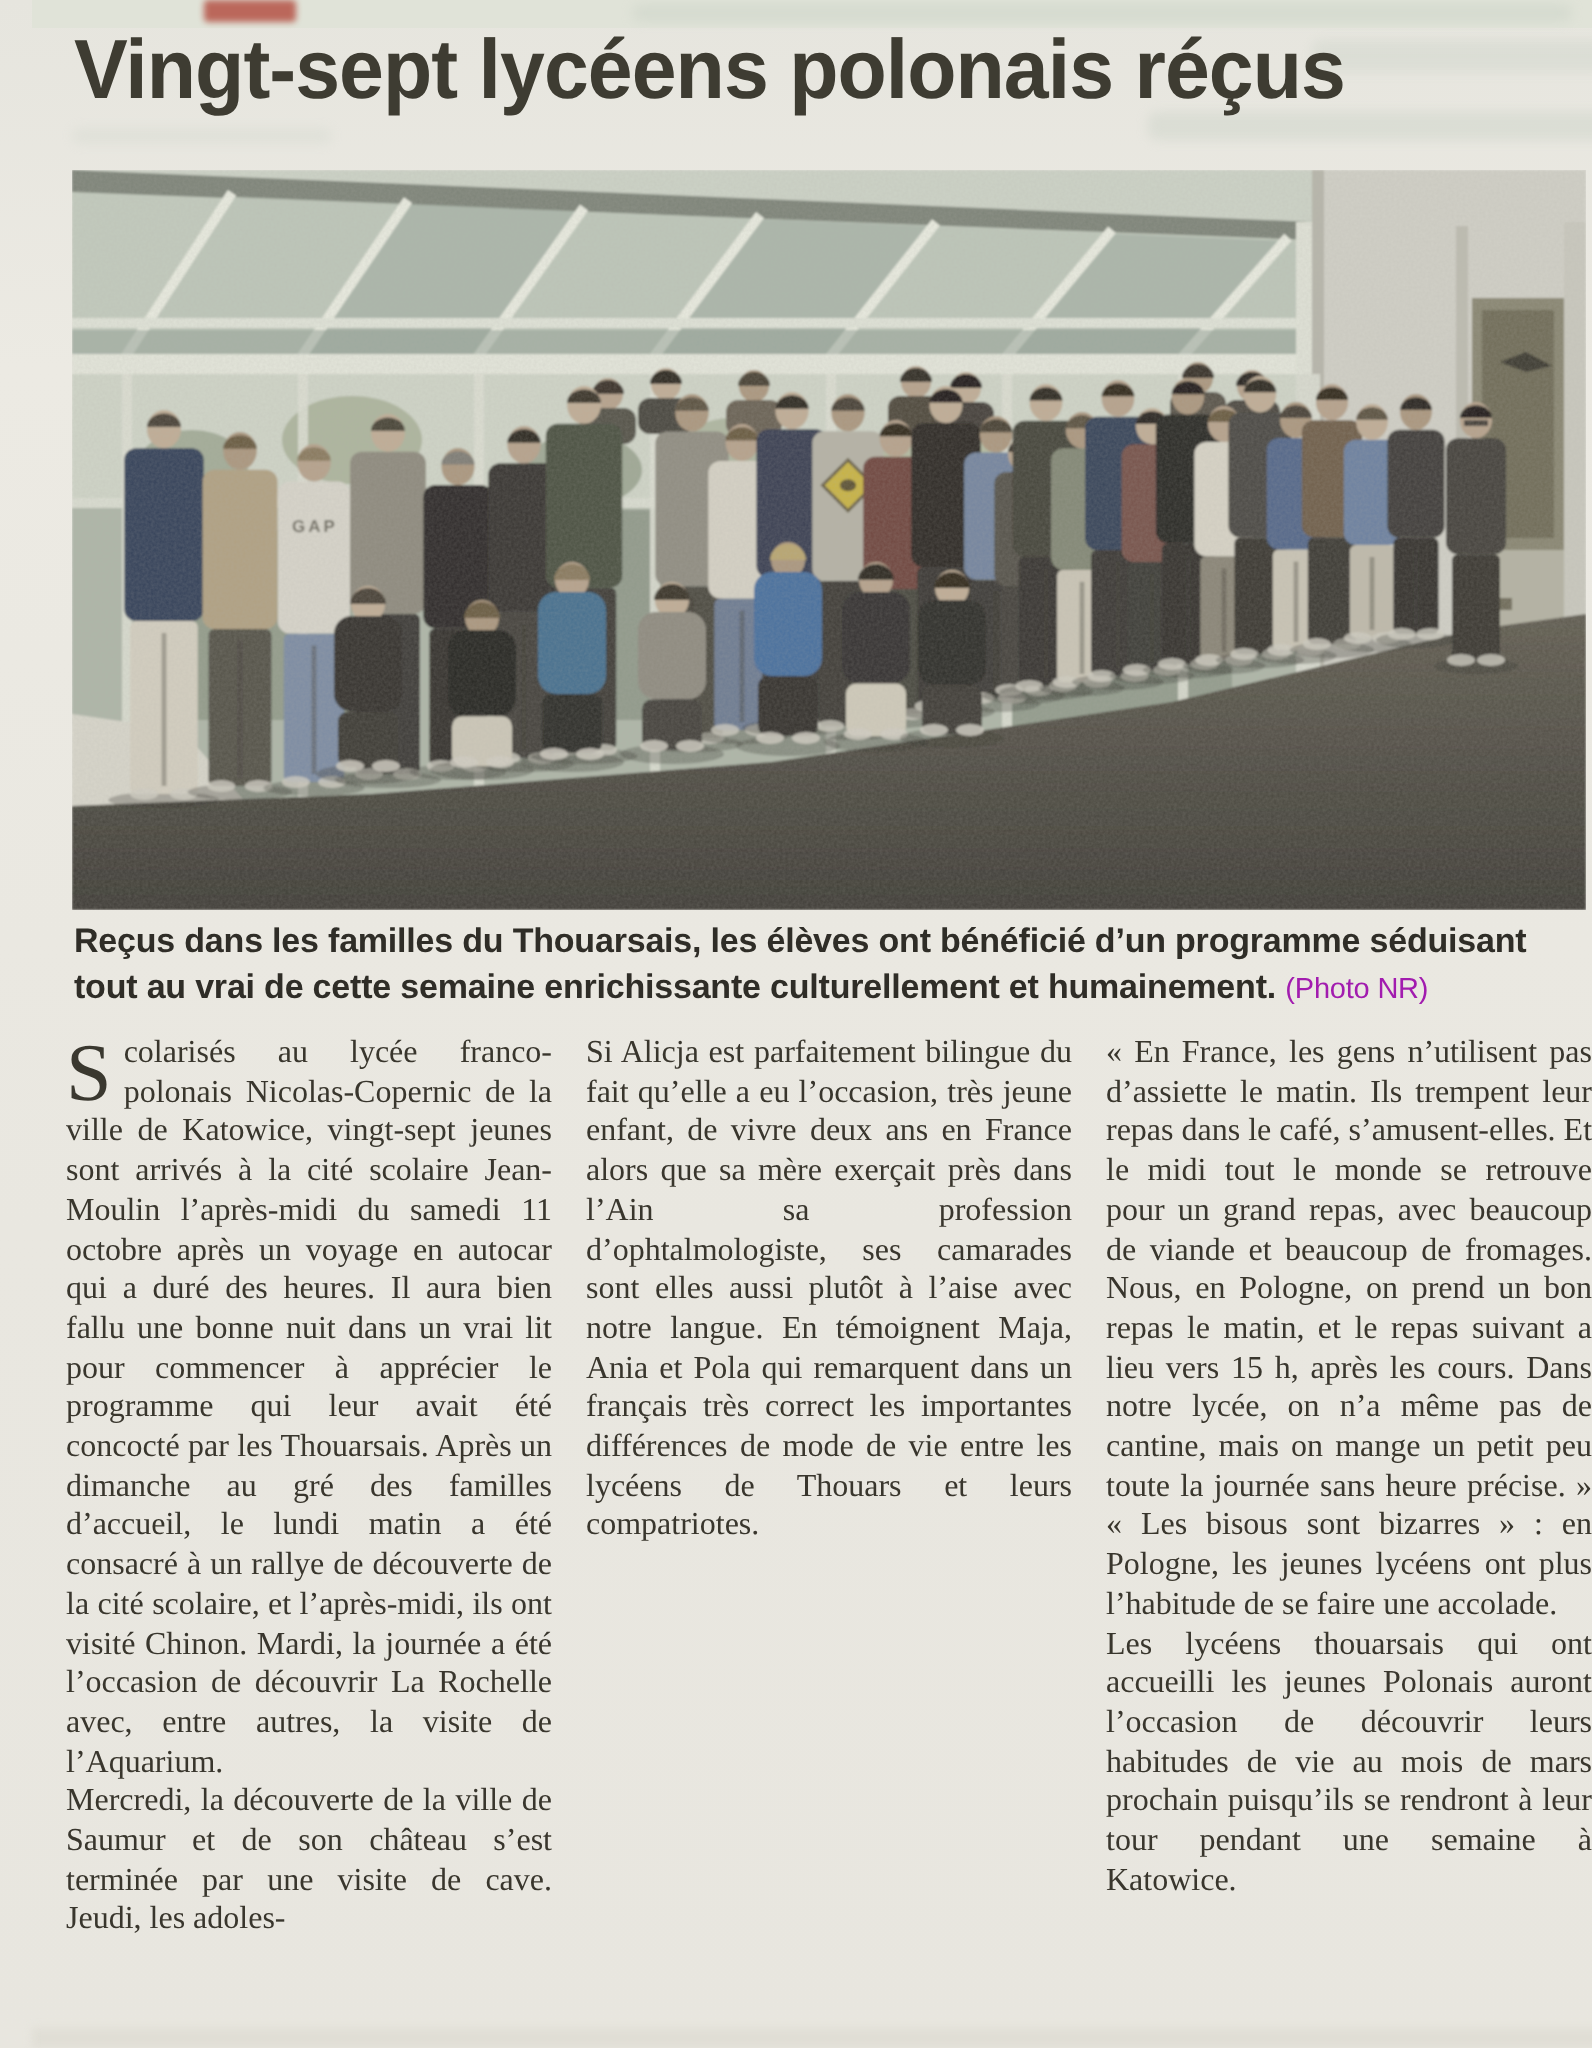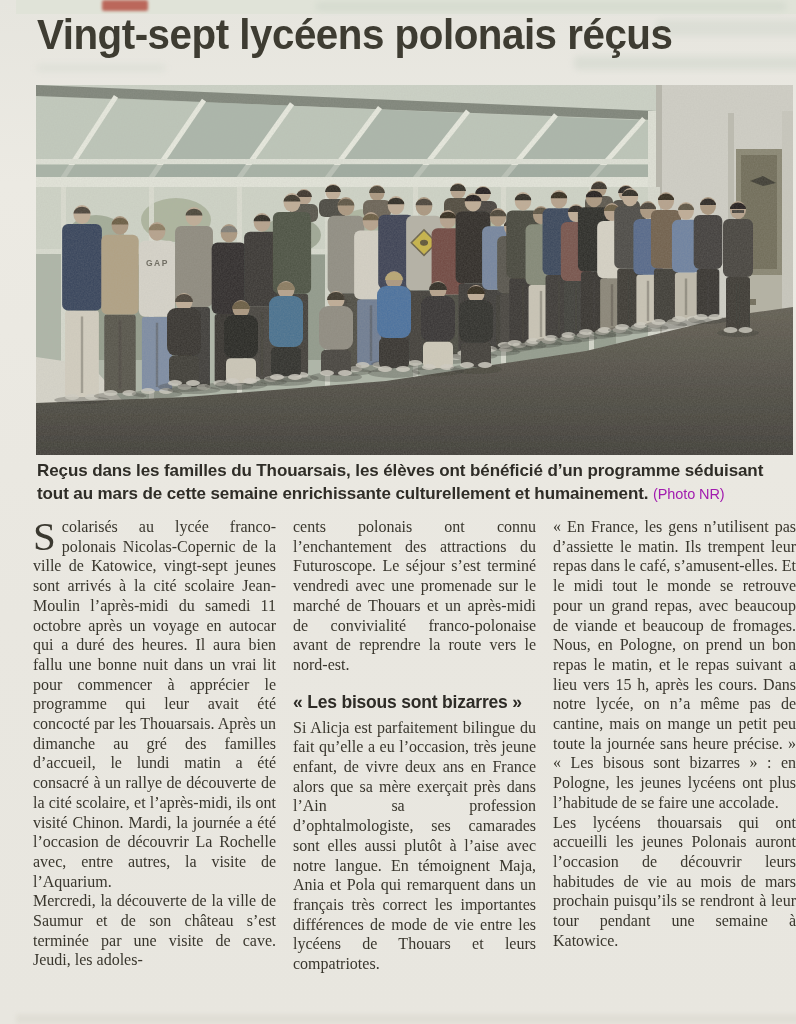--- a/index.html
+++ b/index.html
@@ -440,31 +440,29 @@
             <ellipse cx="449" cy="280" rx="7" ry="3" fill="#d0cdc2" opacity="0.85"></ellipse>
           </g>
 
         <text x="110" y="181" font-family="Liberation Sans, sans-serif" font-size="8.5" font-weight="bold" fill="#6a675c" letter-spacing="1.5">GAP</text>
       </g>
 
       <rect x="0" y="0" width="757" height="370" filter="url(#noise)"></rect>
     </svg>
   </div>
 
-  <div class="caption"><span>Reçus dans les familles du Thouarsais, les élèves ont bénéficié d’un programme séduisant tout au mars de cette semaine enrichissante culturellement et humainement. </span><span class="credit">(Photo NR)</span>
+  <div class="caption"><span>Reçus dans les familles du Thouarsais, les élèves ont bénéficié d’un programme séduisant tout au vrai de cette semaine enrichissante culturellement et humainement. </span><span class="credit">(Photo NR)</span>
   </div>
 
   <div class="col col1">
     <p><span class="dropcap">S</span><span>colarisés au lycée franco-polonais Nicolas-Copernic de la ville de Katowice, vingt-sept jeunes sont arrivés à la cité scolaire Jean-Moulin l’après-midi du samedi 11 octobre après un voyage en autocar qui a duré des heures. Il aura bien fallu une bonne nuit dans un vrai lit pour commencer à apprécier le programme qui leur avait été concocté par les Thouarsais. Après un dimanche au gré des familles d’accueil, le lundi matin a été consacré à un rallye de découverte de la cité scolaire, et l’après-midi, ils ont visité Chinon. Mardi, la journée a été l’occasion de découvrir La Rochelle avec, entre autres, la visite de l’Aquarium.</span></p>
     <p>Mercredi, la découverte de la ville de Saumur et de son château s’est terminée par une visite de cave. Jeudi, les adoles-</p>
   </div>
 
   <div class="col col2">
-    <p>cents polonais ont connu l’enchantement des attractions du Futuroscope. Le séjour s’est terminé vendredi avec une promenade sur le marché de Thouars et un après-midi de convivialité franco-polonaise avant de reprendre la route vers le nord-est.</p>
-    <p class="subhead">« Les bisous sont bizarres »</p>
     <p>Si Alicja est parfaitement bilingue du fait qu’elle a eu l’occasion, très jeune enfant, de vivre deux ans en France alors que sa mère exerçait près dans l’Ain sa profession d’ophtalmologiste, ses camarades sont elles aussi plutôt à l’aise avec notre langue. En témoignent Maja, Ania et Pola qui remarquent dans un français très correct les importantes différences de mode de vie entre les lycéens de Thouars et leurs compatriotes.</p>
   </div>
 
   <div class="col col3">
     <p><span class="it">« En France, les gens n’utilisent pas d’assiette le matin. Ils trempent leur repas dans le café, </span><span>s’amusent-elles. </span><span class="it">Et le midi tout le monde se retrouve pour un grand repas, avec beaucoup de viande et beaucoup de fromages. Nous, en Pologne, on prend un bon repas le matin, et le repas suivant a lieu vers 15 h, après les cours. Dans notre lycée, on n’a même pas de cantine, mais on mange un petit peu toute la journée sans heure précise. » « Les bisous sont bizarres »</span><span> : en Pologne, les jeunes lycéens ont plus l’habitude de se faire une accolade.</span></p>
     <p>Les lycéens thouarsais qui ont accueilli les jeunes Polonais auront l’occasion de découvrir leurs habitudes de vie au mois de mars prochain puisqu’ils se rendront à leur tour pendant une semaine à Katowice.</p>
   </div>
 
 </div>
 

